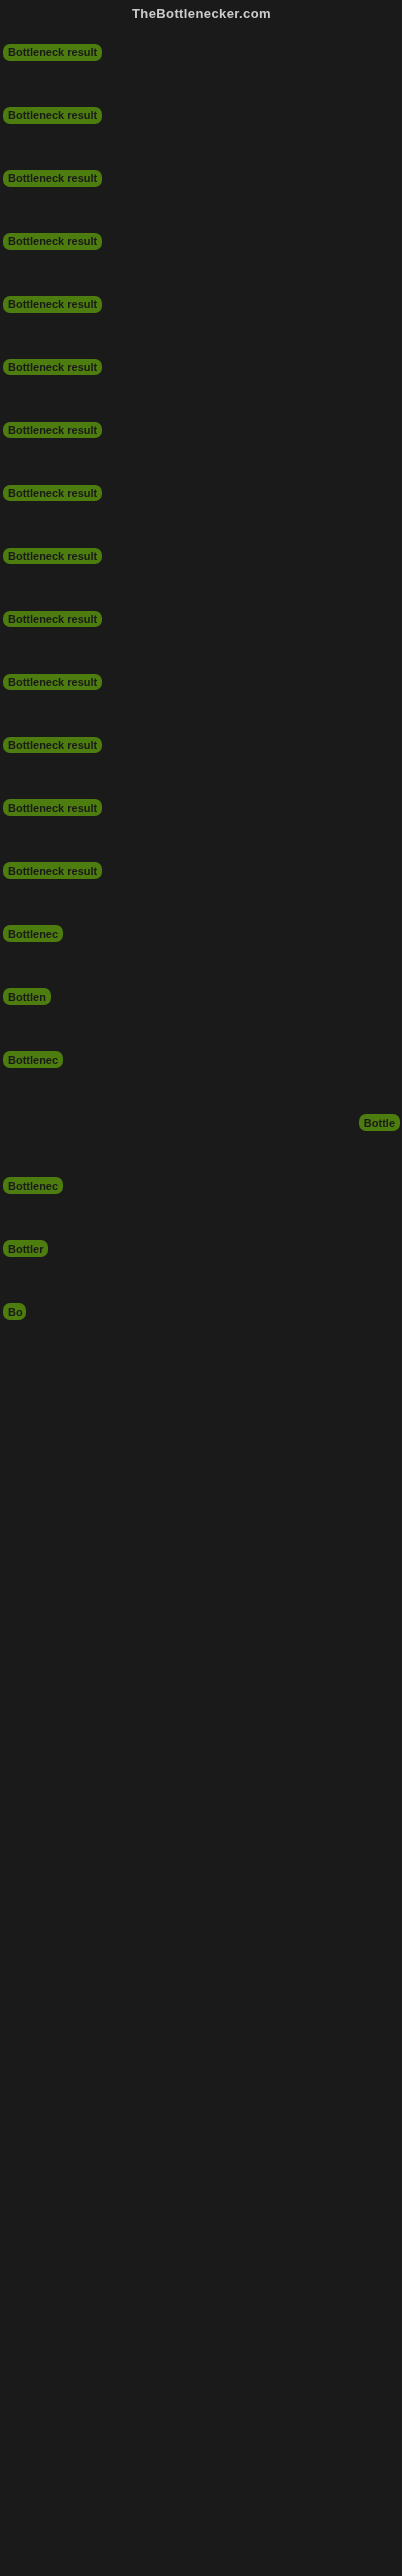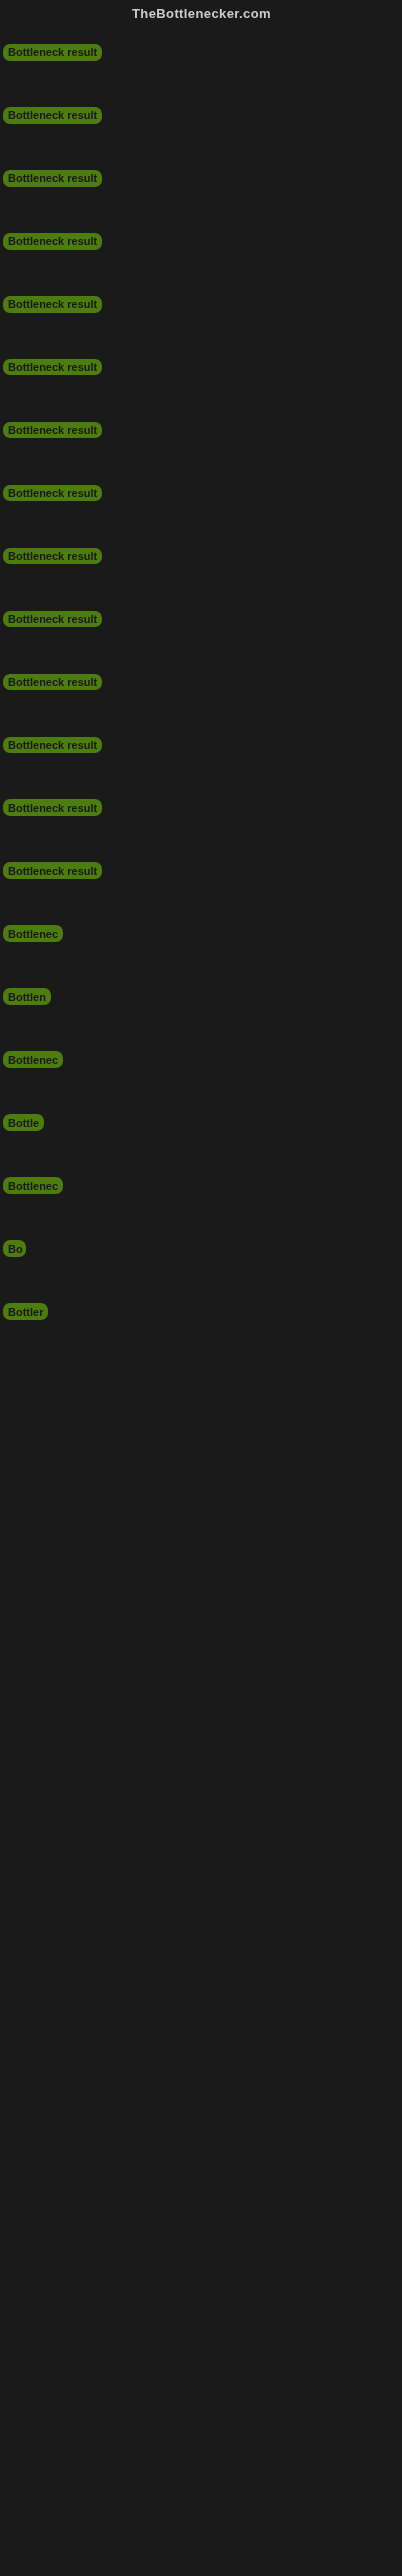--- a/index.html
+++ b/index.html
@@ -65,18 +65,18 @@
     <div class="result-item" style="margin-top: 14.5px; margin-bottom: 40px;"><div class="result-badge" style="max-width: 113px; overflow: hidden;">Bottleneck result</div></div>
     <div class="result-item" style="margin-top: 14.5px; margin-bottom: 40px;"><div class="result-badge" style="max-width: 113px; overflow: hidden;">Bottleneck result</div></div>
     <div class="result-item" style="margin-top: 14.5px; margin-bottom: 40px;"><div class="result-badge" style="max-width: 113px; overflow: hidden;">Bottleneck result</div></div>
     <div class="result-item" style="margin-top: 14.5px; margin-bottom: 40px;"><div class="result-badge" style="max-width: 113px; overflow: hidden;">Bottleneck result</div></div>
     <div class="result-item" style="margin-top: 14.5px; margin-bottom: 40px;"><div class="result-badge" style="max-width: 113px; overflow: hidden;">Bottleneck result</div></div>
     <div class="result-item" style="margin-top: 14.5px; margin-bottom: 40px;"><div class="result-badge" style="max-width: 113px; overflow: hidden;">Bottleneck result</div></div>
     <div class="result-item" style="margin-top: 14.5px; margin-bottom: 40px;"><div class="result-badge" style="max-width: 113px; overflow: hidden;">Bottleneck result</div></div>
     <div class="result-item" style="margin-top: 14.5px; margin-bottom: 40px;"><div class="result-badge" style="max-width: 71px; overflow: hidden;">Bottlenec</div></div>
     <div class="result-item" style="margin-top: 17px; margin-bottom: 40px;"><div class="result-badge" style="max-width: 58px; overflow: hidden;">Bottlen</div></div>
     <div class="result-item" style="margin-top: 14.5px; margin-bottom: 40px;"><div class="result-badge" style="max-width: 68px; overflow: hidden;">Bottlenec</div></div>
-    <div class="result-item" style="margin-top: 14.5px; margin-bottom: 40px;"><div class="result-badge" style="max-width: 50px; overflow: hidden;">Bottle</div></div>
+    <div class="result-item" style="margin-top: 14.5px; margin-bottom: 40px; text-align: right;"><div class="result-badge" style="max-width: 50px; overflow: hidden;">Bottle</div></div>
     <div class="result-item" style="margin-top: 14.5px; margin-bottom: 40px;"><div class="result-badge" style="max-width: 68px; overflow: hidden;">Bottlenec</div></div>
+    <div class="result-item" style="margin-top: 14.5px; margin-bottom: 40px;"><div class="result-badge" style="max-width: 47px; overflow: hidden;">Bottler</div></div>
     <div class="result-item" style="margin-top: 14.5px; margin-bottom: 40px;"><div class="result-badge" style="max-width: 22.5px; overflow: hidden;">Bo</div></div>
-    <div class="result-item" style="margin-top: 14.5px; margin-bottom: 40px;"><div class="result-badge" style="max-width: 47px; overflow: hidden;">Bottler</div></div>
   </div>
 
 
 </body></html>

